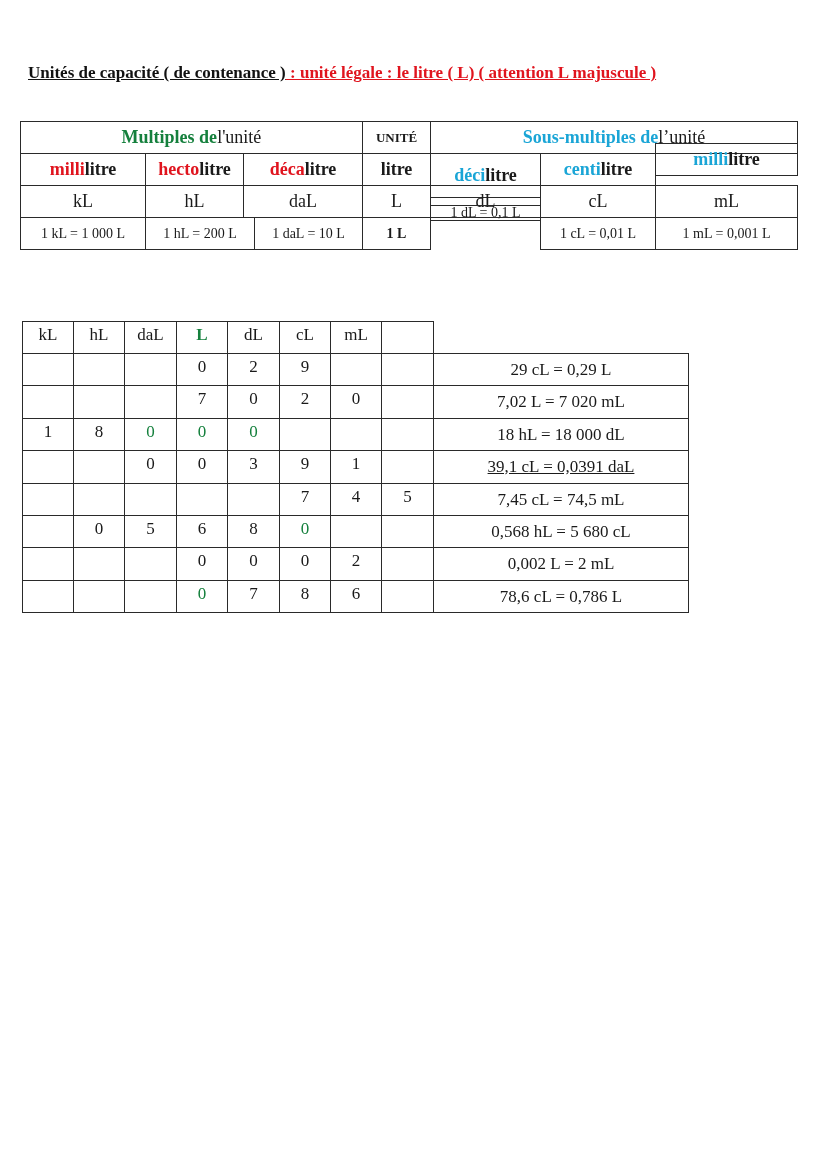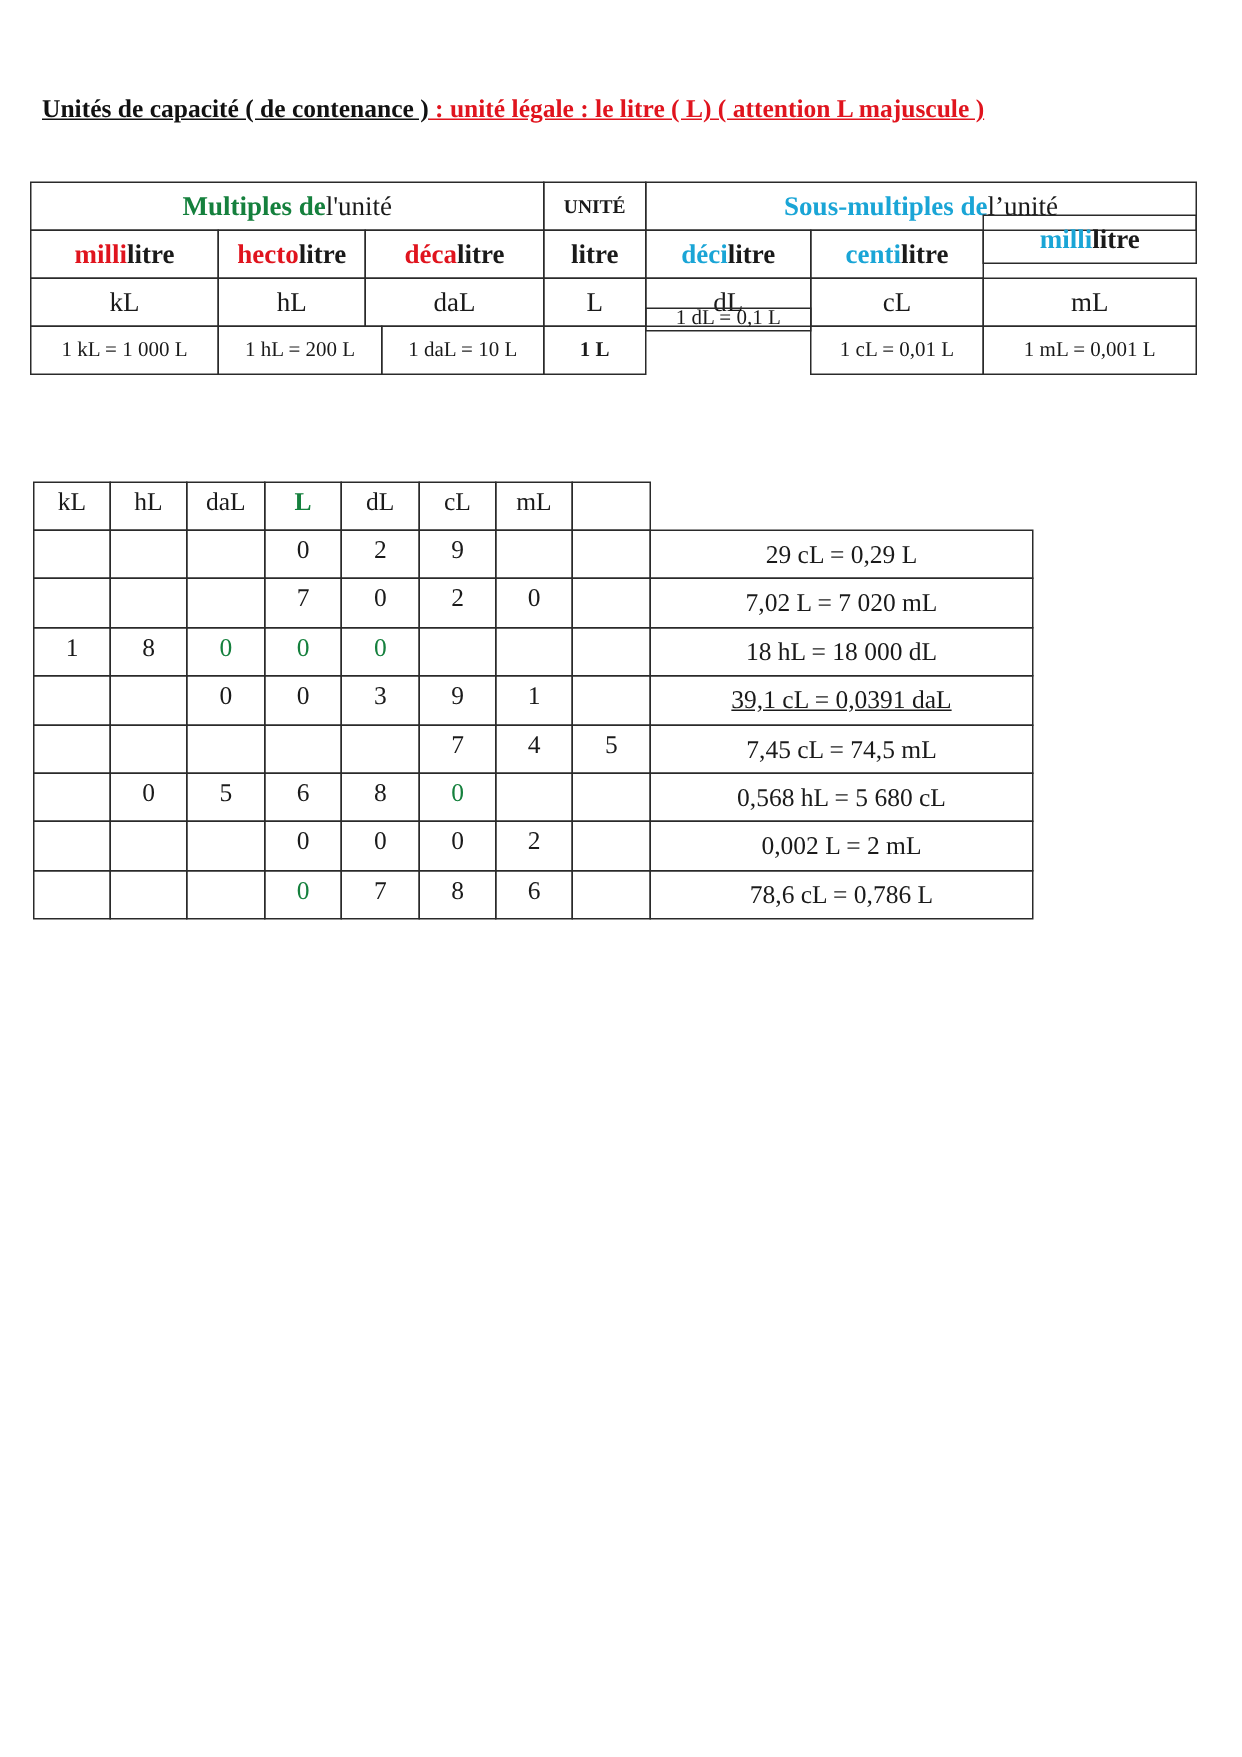--- a/index.html
+++ b/index.html
@@ -46,21 +46,21 @@
       <span>litre</span>
     </div>
     <div class="cell b f18" style="left: 244px; top: 154px; width: 120px; height: 33px;">
       <span style="color: rgb(224, 20, 30);">déca</span>
       <span>litre</span>
     </div>
     <div class="cell b f18" style="left: 363px; top: 154px; width: 69px; height: 33px;">
       <span style="color: rgb(17, 17, 17);"></span>
       <span>litre</span>
     </div>
-    <div class="cell b f18" style="left: 431px; top: 154px; width: 111px; height: 33px; align-items: center;">
+    <div class="cell b f18" style="left: 431px; top: 154px; width: 111px; height: 45px; align-items: center;">
       <span style="color: rgb(26, 165, 214);">déci</span>
       <span>litre</span>
     </div>
     <div class="cell b f18" style="left: 541px; top: 154px; width: 116px; height: 33px;">
       <span style="color: rgb(26, 165, 214);">centi</span>
       <span>litre</span>
     </div>
     <div class="cell b f18" style="left: 656px; top: 144px; width: 143px; height: 33px;">
       <span style="color: rgb(26, 165, 214);">milli</span>
       <span>litre</span>

